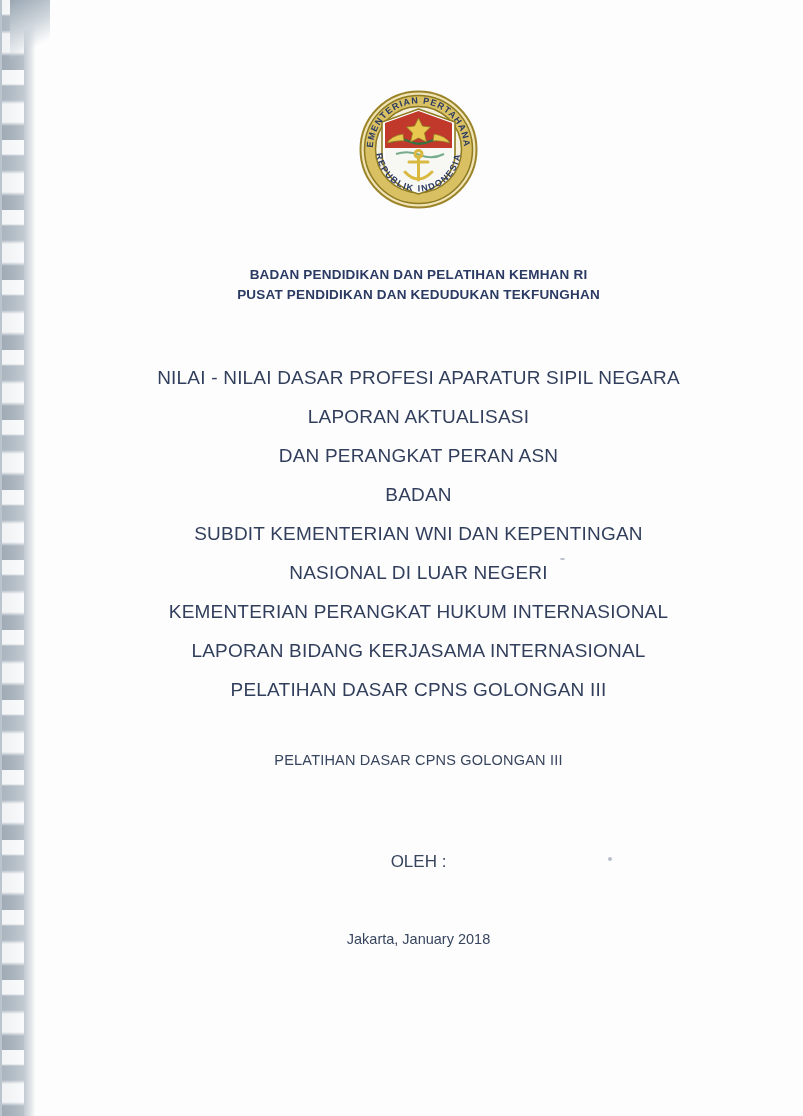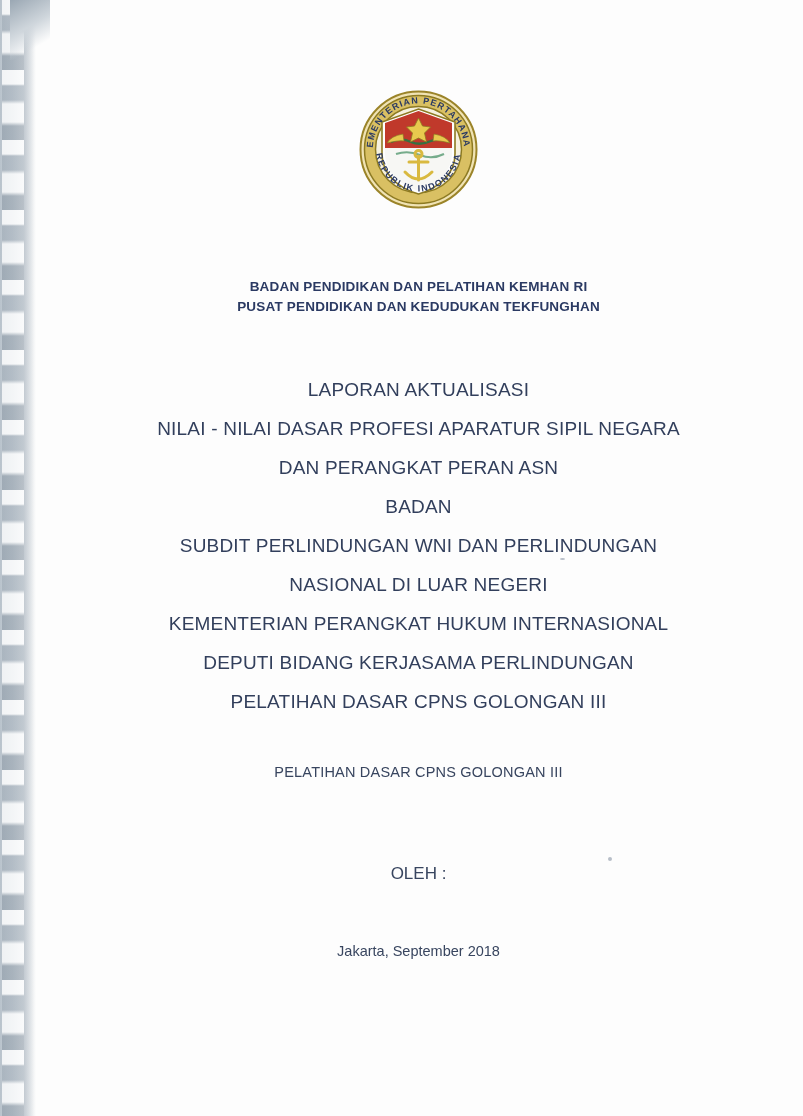--- a/index.html
+++ b/index.html
@@ -83,21 +83,21 @@
     justify-content: center;
   }
   .emblem {
     position: relative;
     width: 135px;
     height: 135px;
   }
 
   
   .institution {
-    margin-top: 60px;
+    margin-top: 48px;
     font-size: 13.5px;
     font-weight: bold;
     letter-spacing: 0.2px;
     line-height: 1.45;
     color: #2b3a63;
   }
 
   
   .title-block {
     margin-top: 55px;
@@ -192,33 +192,33 @@
         </svg>
       </div>
     </div>
 
     <div class="institution">
       <div>BADAN PENDIDIKAN DAN PELATIHAN KEMHAN RI</div>
       <div>PUSAT PENDIDIKAN DAN KEDUDUKAN TEKFUNGHAN</div>
     </div>
 
     <div class="title-block">
+      <div>NILAI - NILAI DASAR PROFESI APARATUR SIPIL NEGARA</div>
       <div>LAPORAN AKTUALISASI</div>
-      <div>NILAI - NILAI DASAR PROFESI APARATUR SIPIL NEGARA</div>
       <div>DAN PERANGKAT PERAN ASN</div>
       <div>BADAN</div>
-      <div>SUBDIT PERLINDUNGAN WNI DAN PERLINDUNGAN</div>
+      <div>SUBDIT KEMENTERIAN WNI DAN KEPENTINGAN</div>
       <div>NASIONAL DI LUAR NEGERI</div>
       <div>KEMENTERIAN PERANGKAT HUKUM INTERNASIONAL</div>
-      <div>DEPUTI BIDANG KERJASAMA PERLINDUNGAN</div>
+      <div>LAPORAN BIDANG KERJASAMA INTERNASIONAL</div>
       <div>PELATIHAN DASAR CPNS GOLONGAN III</div>
     </div>
 
     <div class="program">PELATIHAN DASAR CPNS GOLONGAN III</div>
 
     <div class="author-block">
       <div>OLEH :</div>
     </div>
 
-    <div class="place-date">Jakarta, September 2018</div>
+    <div class="place-date">Jakarta, January 2018</div>
 
   </div>
 </div>
 
 </body></html>

